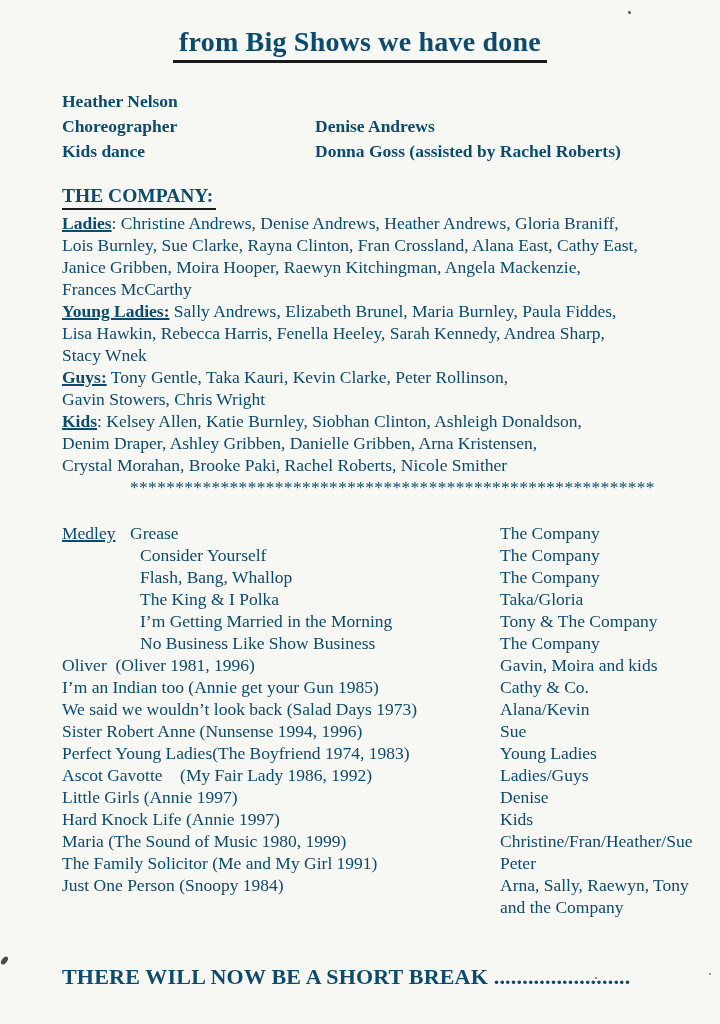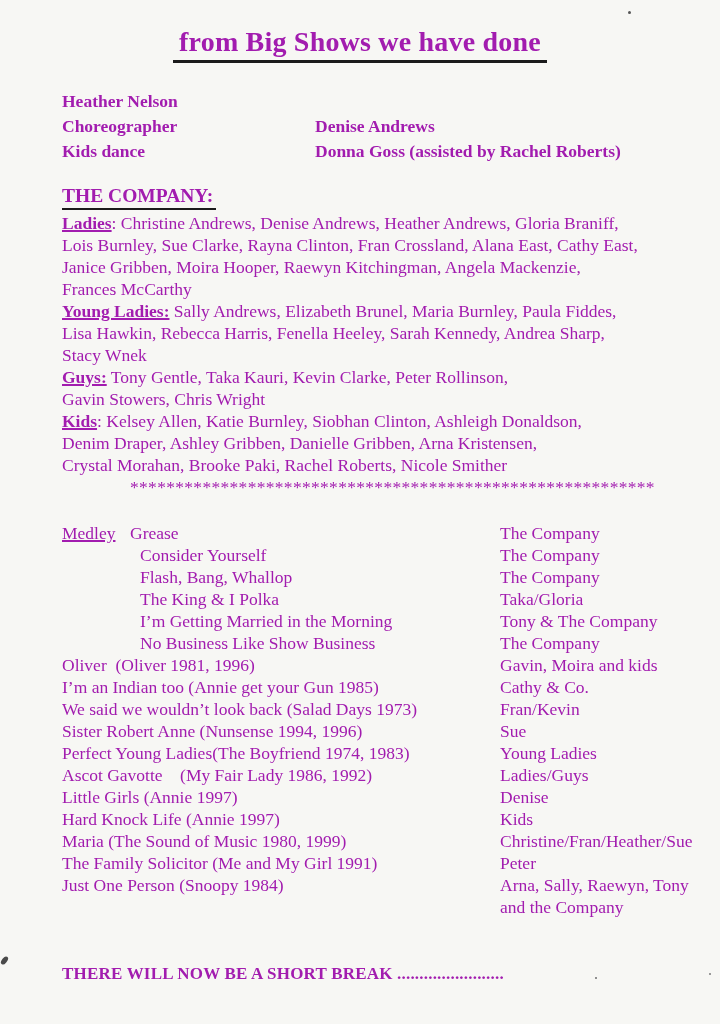--- a/index.html
+++ b/index.html
@@ -1,20 +1,20 @@
 <!DOCTYPE html>
 <html><head>
 <meta charset="utf-8">
 <style>
   html,body { margin:0; padding:0; }
   .page {
     position:relative; width:720px; height:1024px;
     background:#f7f7f4; overflow:hidden;
     font-family:"Liberation Serif","DejaVu Serif",serif;
-    color:#a21caf;
+    color:#0c4a6e;
   }
   
   .title-wrap { text-align:center; padding-top:26px; }
   .title-text {
     display:inline-block; font-size:28px; font-weight:bold;
     border-bottom:3px solid #1b1b1b; padding:0 6px 2px 6px;
     letter-spacing:0.2px;
   }
   
   .credits { margin:26px 0 0 62px; font-weight:bold; font-size:17.5px; line-height:25px; }
@@ -33,21 +33,21 @@
   
   .divider { margin:0 0 0 130px; font-size:17.5px; line-height:22px; letter-spacing:0.3px; }
   
   .medley { margin:24px 0 0 62px; font-size:17.5px; line-height:22px; }
   .song-row { display:grid; grid-template-columns:438px auto; }
   .song-cell { white-space:pre; }
   .song-cell.sub { padding-left:78px; }
   .medley-label { display:inline-block; width:68px; text-decoration:underline; text-decoration-thickness:1.5px; }
   .perf { white-space:pre-line; }
   
-  .footer { margin:46px 0 0 62px; font-size:17px; font-weight:bold; letter-spacing:0.2px; }
+  .footer { margin:46px 0 0 62px; font-size:22px; font-weight:bold; letter-spacing:0.2px; }
   
   .speck { position:absolute; }
   .speck.s1 { left:628px; top:11px; width:3px; height:3px; background:#555; border-radius:50%; }
   .speck.s2 { left:2px; top:956px; width:5px; height:9px; background:#4a4a4a; transform:rotate(38deg); border-radius:45%; }
   .speck.s3 { left:595px; top:977px; width:2px; height:2px; background:#909090; }
   .speck.s4 { left:709px; top:973px; width:2px; height:2px; background:#9a9a9a; }
 </style>
 </head>
 <body>
 
@@ -121,21 +121,21 @@
     <div class="song-row">
       <div class="song-cell">Oliver  (Oliver 1981, 1996)</div>
       <div class="perf">Gavin, Moira and kids</div>
     </div>
     <div class="song-row">
       <div class="song-cell">I’m an Indian too (Annie get your Gun 1985)</div>
       <div class="perf">Cathy &amp; Co.</div>
     </div>
     <div class="song-row">
       <div class="song-cell">We said we wouldn’t look back (Salad Days 1973)</div>
-      <div class="perf">Fran/Kevin</div>
+      <div class="perf">Alana/Kevin</div>
     </div>
     <div class="song-row">
       <div class="song-cell">Sister Robert Anne (Nunsense 1994, 1996)</div>
       <div class="perf">Sue</div>
     </div>
     <div class="song-row">
       <div class="song-cell">Perfect Young Ladies(The Boyfriend 1974, 1983)</div>
       <div class="perf">Young Ladies</div>
     </div>
     <div class="song-row">

